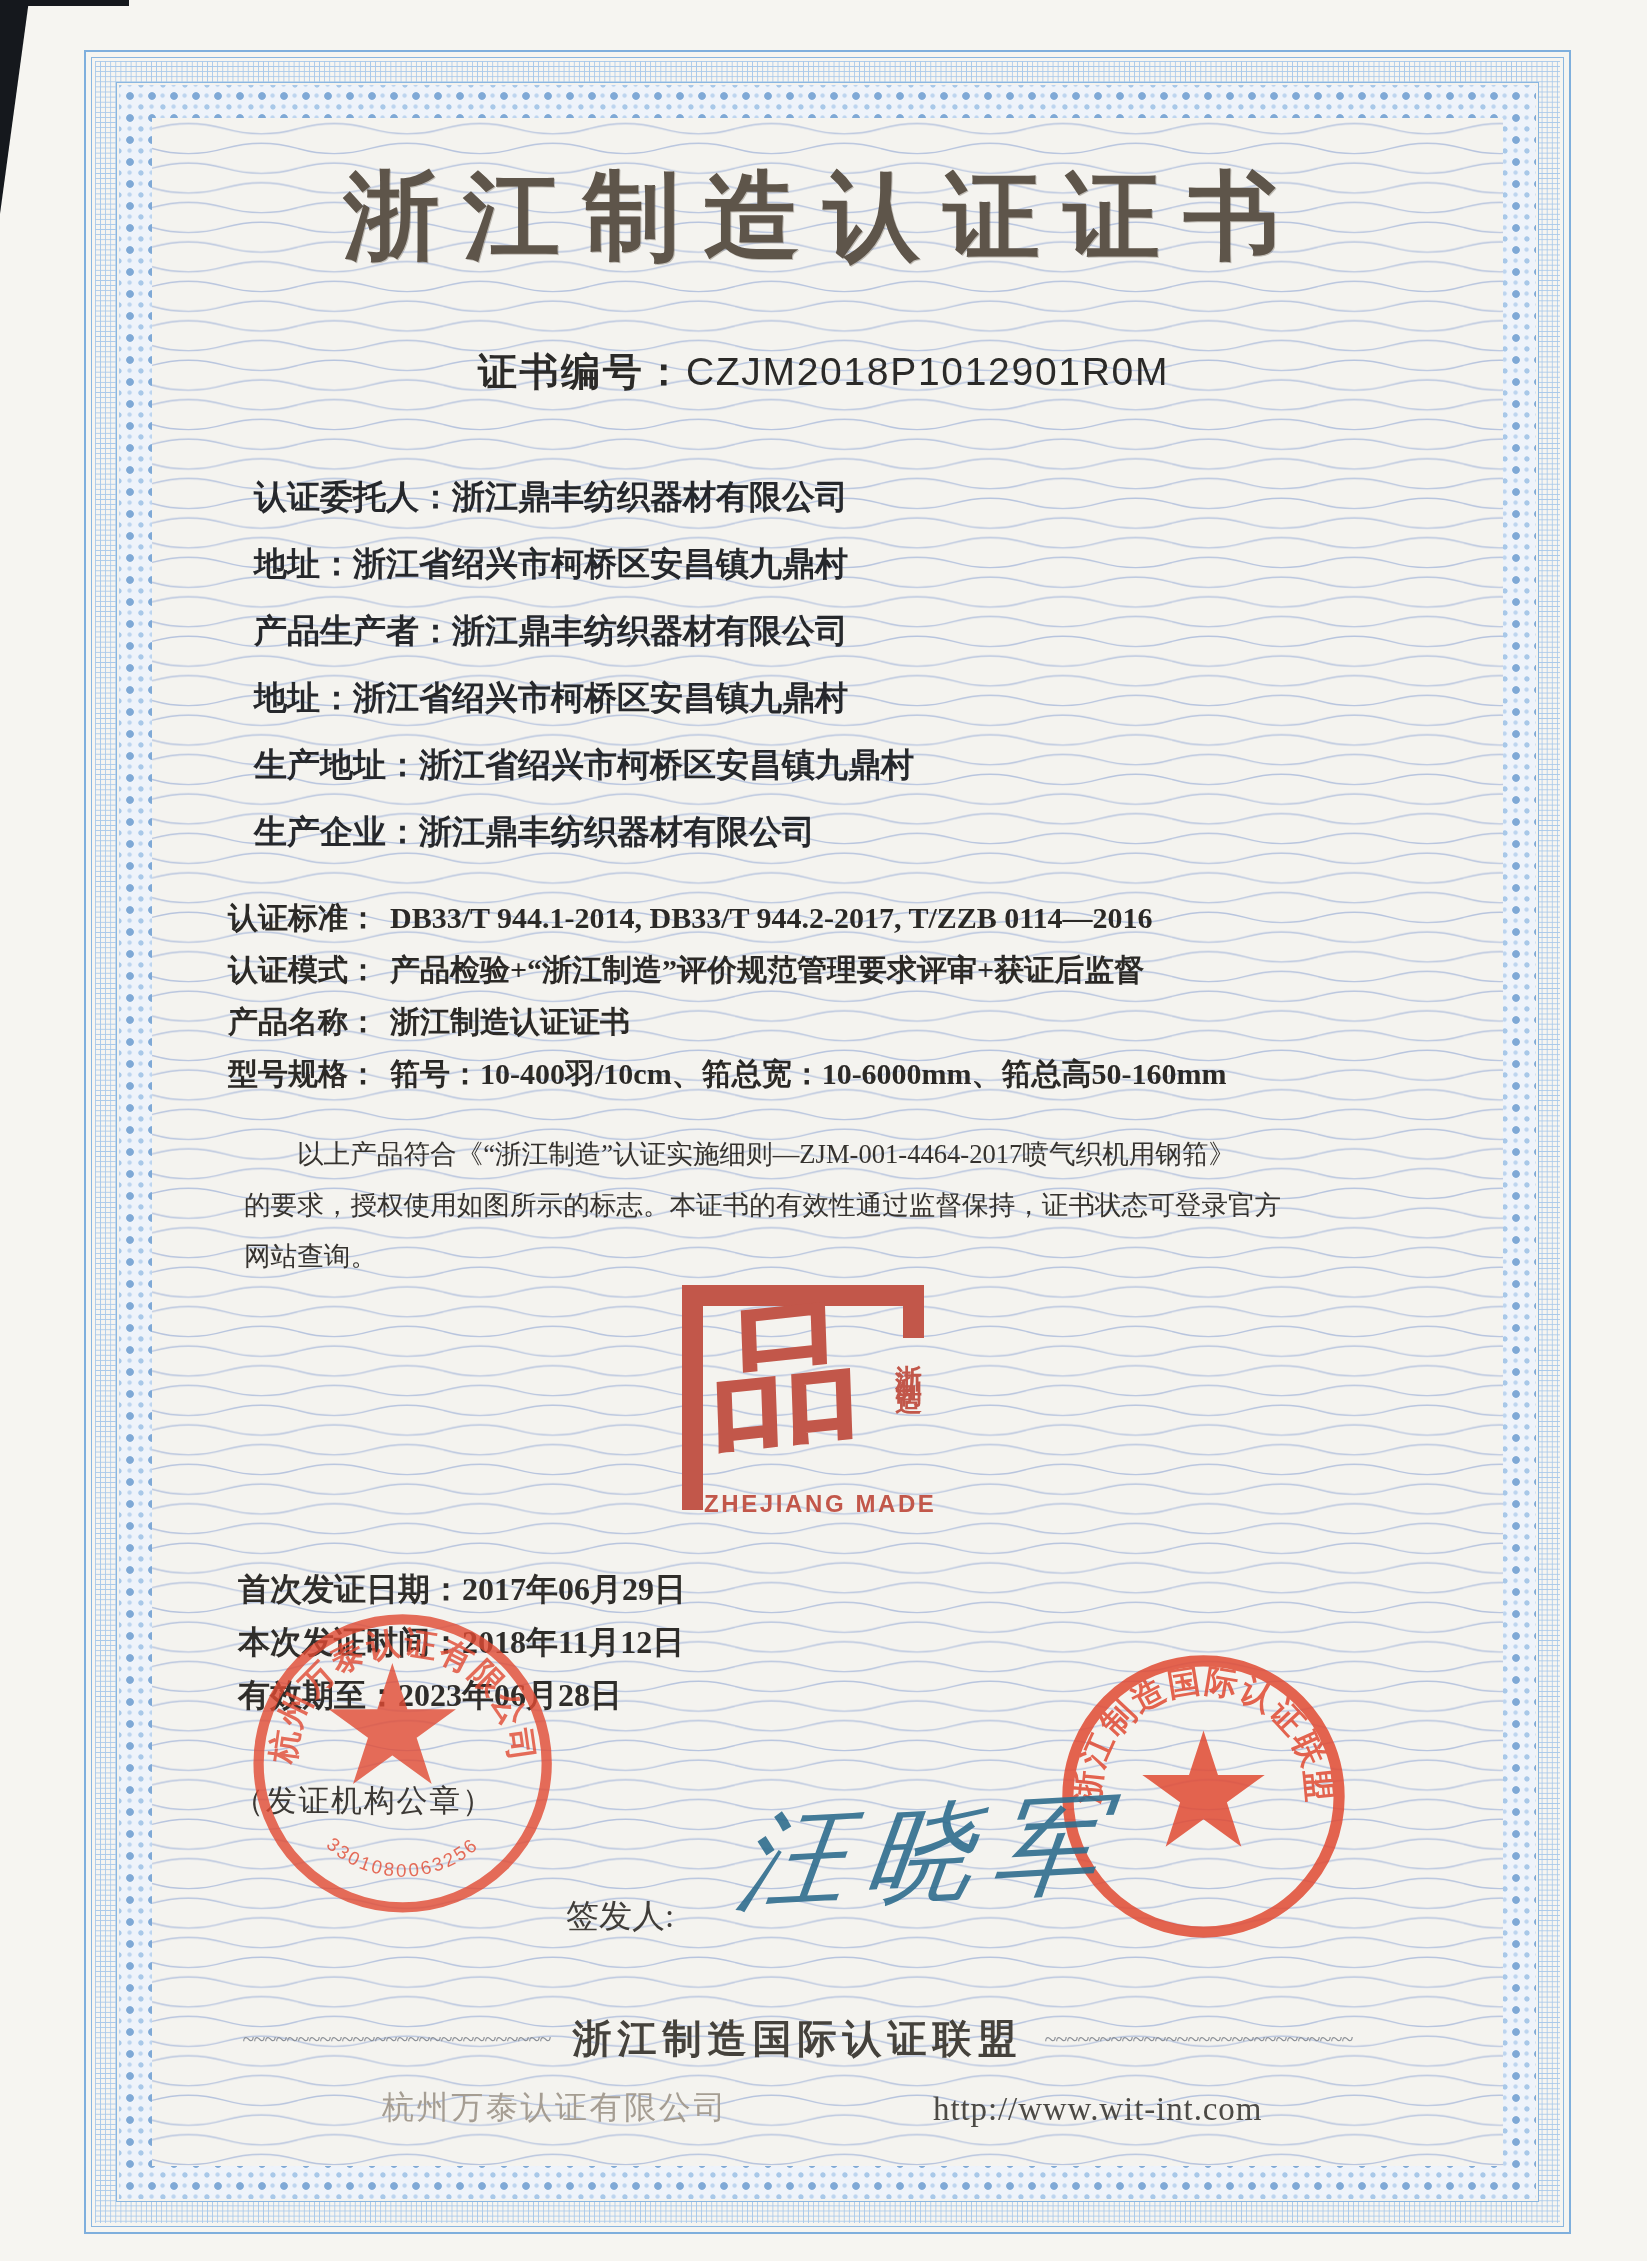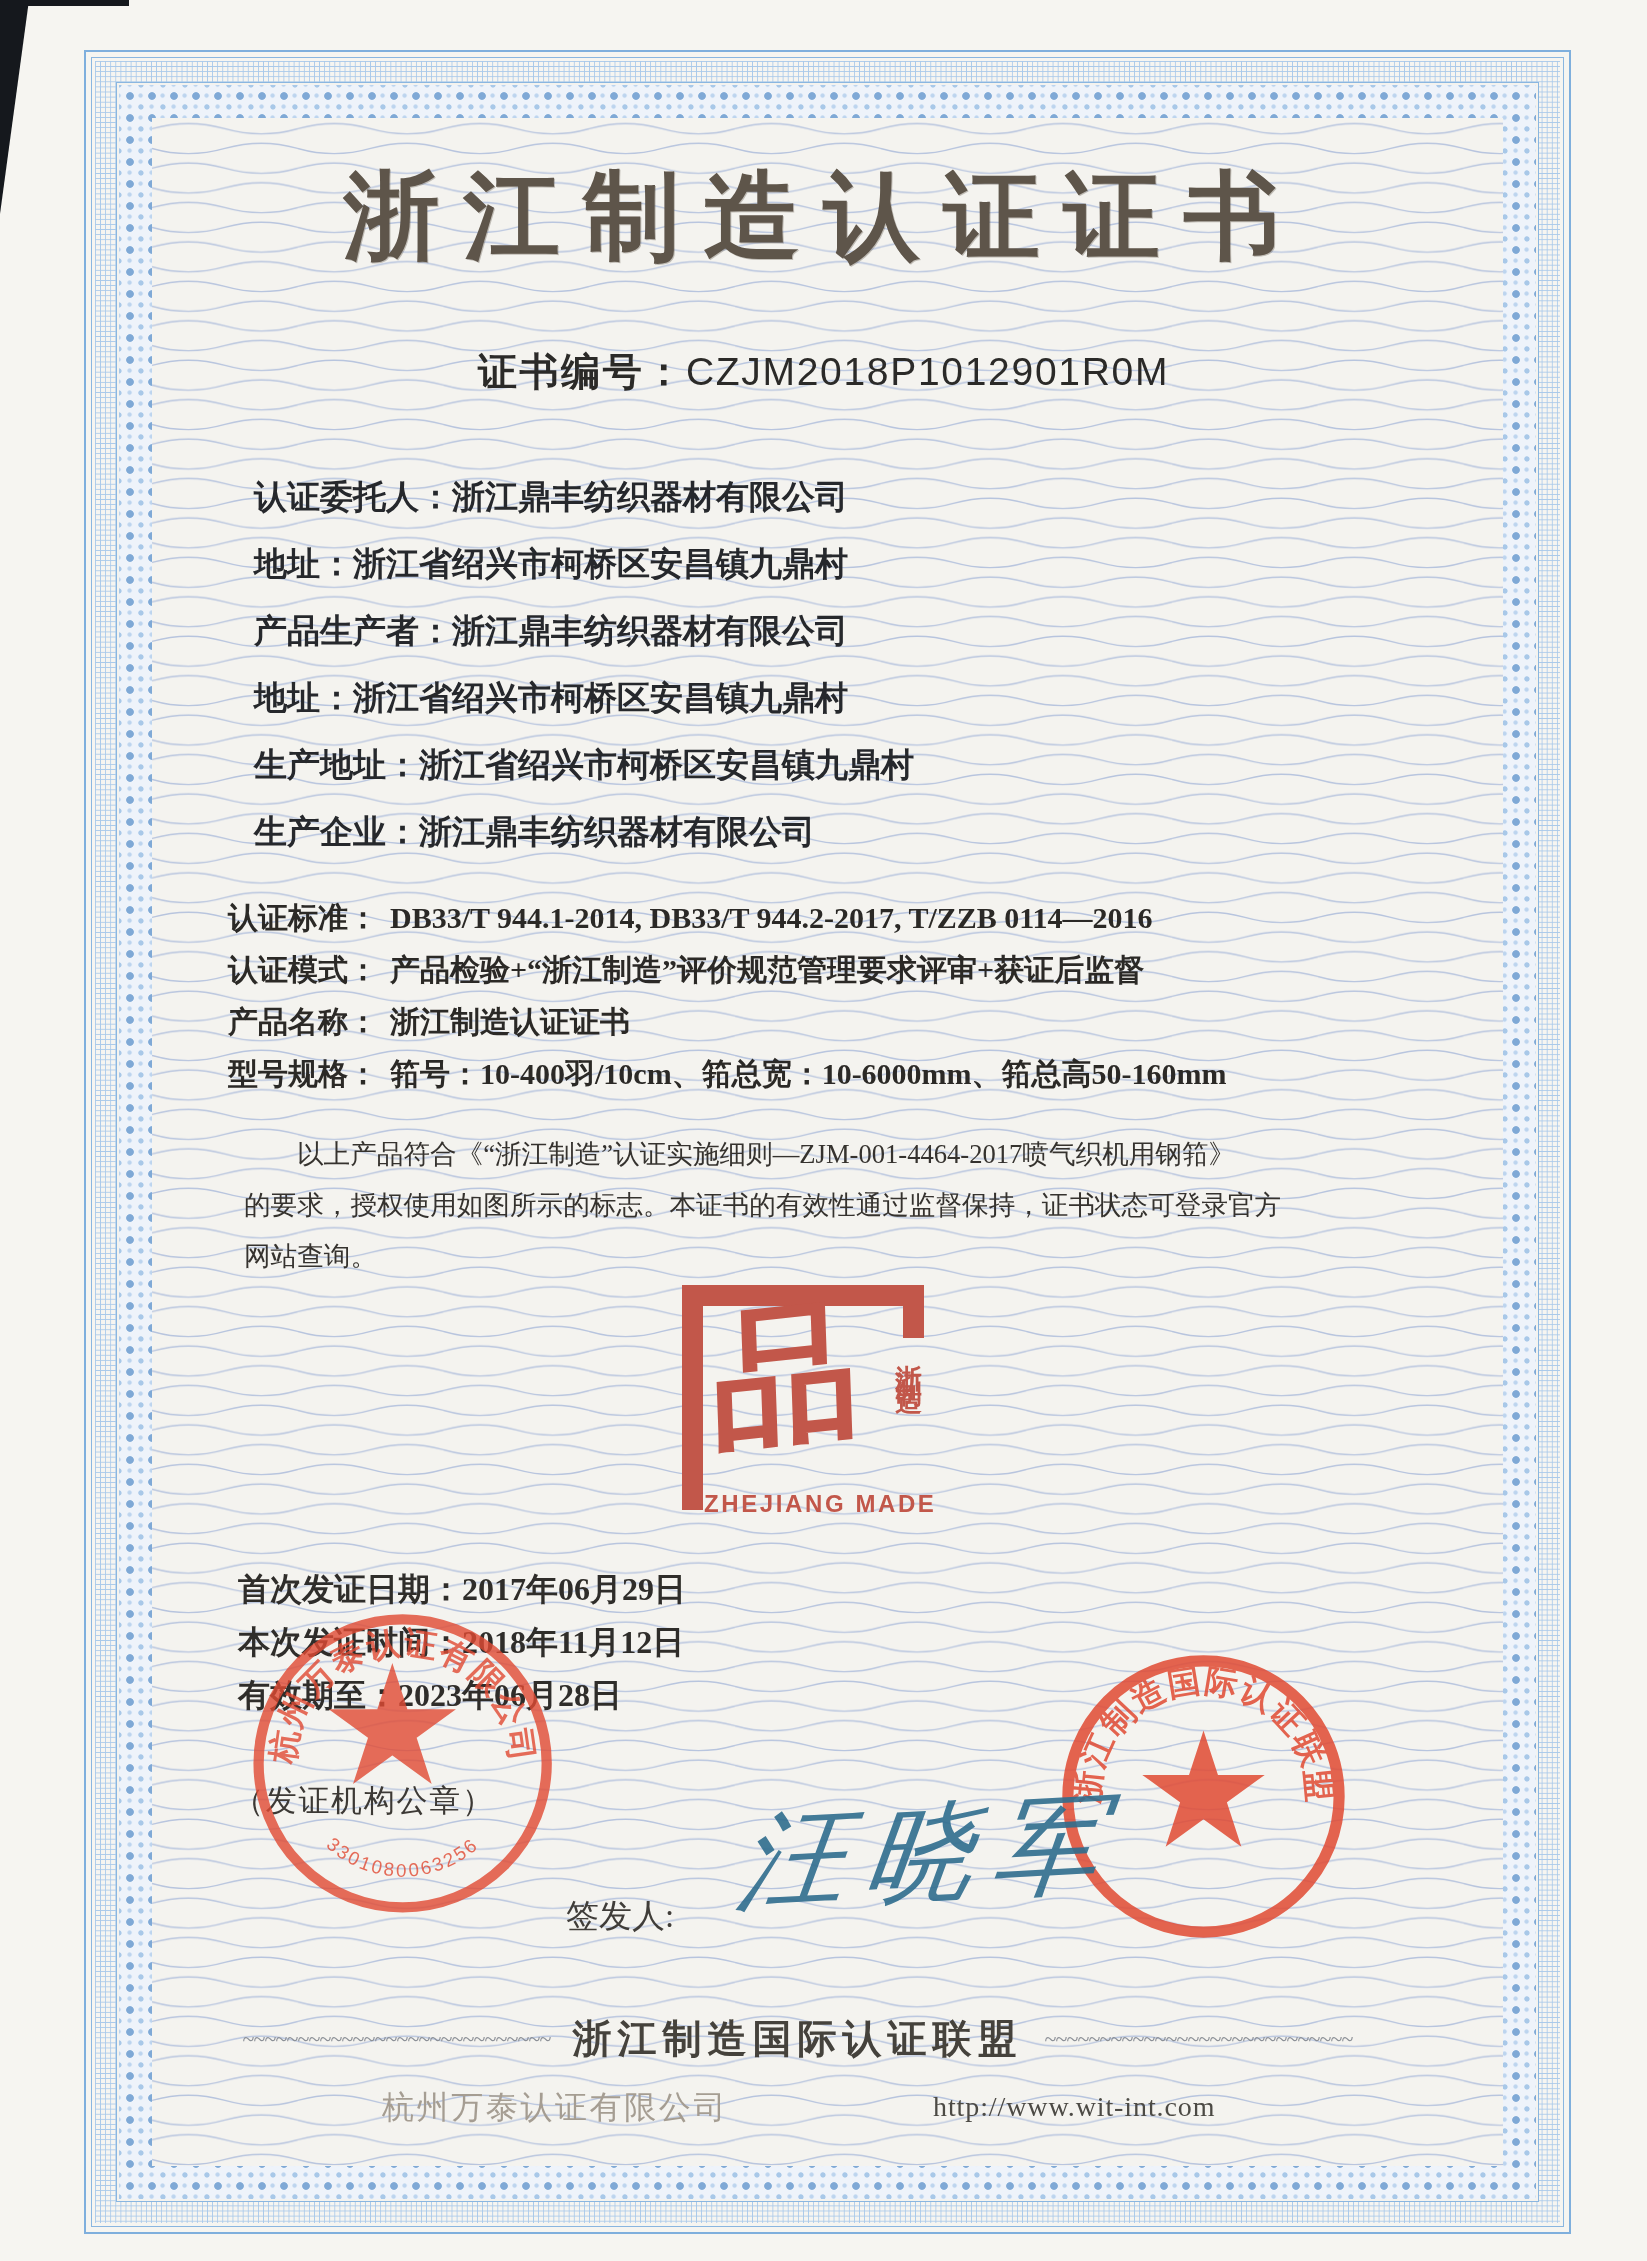--- a/index.html
+++ b/index.html
@@ -75,21 +75,21 @@
   .signer-label{position:absolute;left:566px;top:1894px;font-size:33px;color:#403d39;}
   .signature{position:absolute;left:739px;top:1791px;font-size:108px;color:#2f6d8e;
     font-style:italic;letter-spacing:19px;transform:rotate(-3deg) skewX(-10deg);
     transform-origin:left center;opacity:.9;white-space:nowrap;}
   
   .banner{position:absolute;left:0;top:2012px;width:1647px;display:flex;
     align-items:center;justify-content:center;gap:22px;transform:translateX(-26px);}
   .banner .orn{font-size:22px;color:#8b8f96;letter-spacing:-0.9px;white-space:nowrap;}
   .banner .btitle{font-size:39px;font-weight:bold;color:#45423c;letter-spacing:6px;white-space:nowrap;}
   .footer-org{position:absolute;left:382px;top:2086px;font-size:32px;color:#a59d92;letter-spacing:2.6px;}
-  .footer-url{position:absolute;left:933px;top:2091px;font-size:28px;color:#4c4a45;letter-spacing:0.9px;}
+  .footer-url{position:absolute;left:933px;top:2091px;font-size:33px;color:#4c4a45;letter-spacing:0.9px;}
 </style>
 </head>
 <body>
 
 <div id="page">
 
   <div class="frame">
     <div class="b1"></div>
     <div class="b2"></div>
     <div class="b3"></div>

